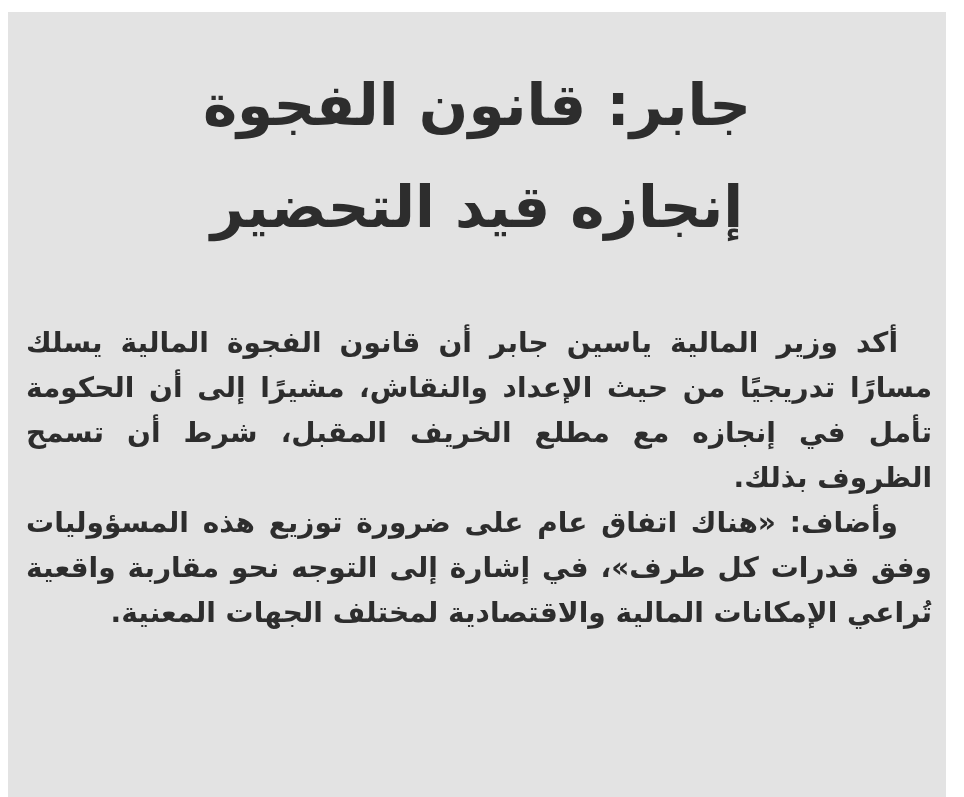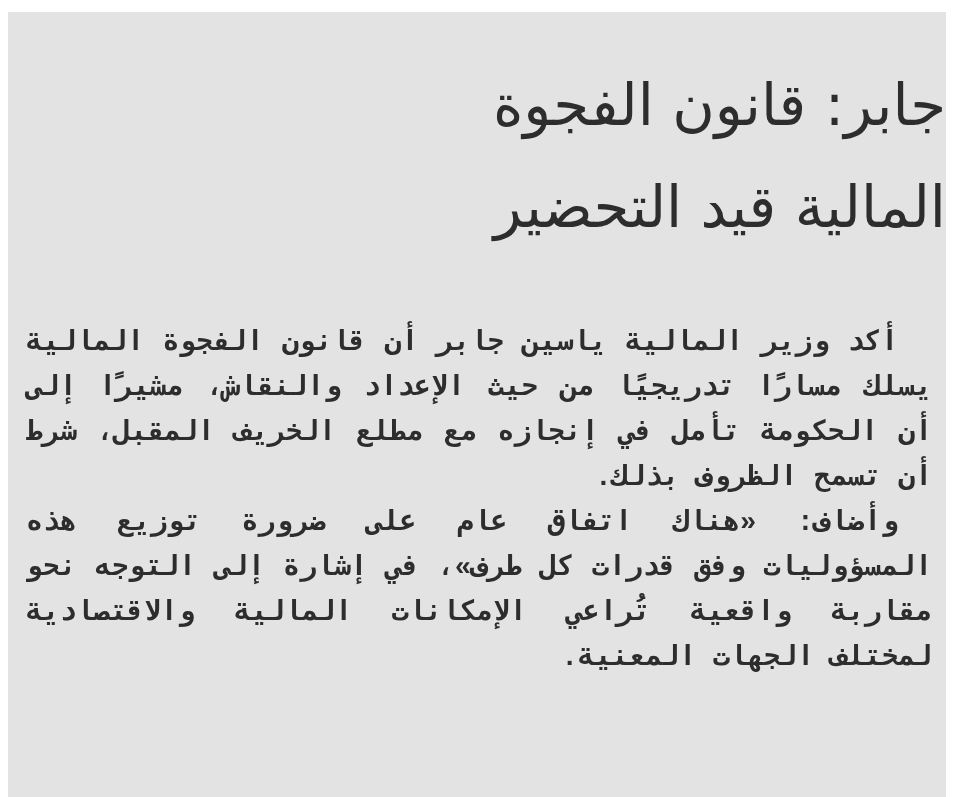--- a/index.html
+++ b/index.html
@@ -17,51 +17,50 @@
   .panel{
     position:absolute;
     left:8px; top:12px;
     width:938px; height:785px;
     background:var(--panel-bg);
     direction:rtl;
     color:var(--text);
   }
   .title{
     margin-top:42px;
-    text-align:right;
+    text-align:center;
     font-size:58px;
-    font-weight:400;
+    font-weight:700;
     line-height:102px;
     color:var(--text);
   }
   .title .title-line{
     display:block;
     white-space:nowrap;
   }
   .article-body{
     margin-top:62px;
     padding:0 14px 0 18px;
     font-size:28px;
     font-weight:700;
     line-height:45px;
     text-align:justify;
     text-justify:inter-word;
     color:var(--text);
   }
   .article-body p{
     text-indent:34px;
     margin:0;
-    font-family:Liberation Mono, monospace;
   }
 </style>
 </head>
 <body>
 
 <div class="panel">
   <h1 class="title">
     <span class="title-line">جابر: قانون الفجوة</span>
-    <span class="title-line">المالية قيد التحضير</span>
+    <span class="title-line">إنجازه قيد التحضير</span>
   </h1>
   <div class="article-body">
     <p>أكد وزير المالية ياسين جابر أن قانون الفجوة المالية يسلك مسارًا تدريجيًا من حيث الإعداد والنقاش، مشيرًا إلى أن الحكومة تأمل في إنجازه مع مطلع الخريف المقبل، شرط أن تسمح الظروف بذلك.</p>
     <p>وأضاف: «هناك اتفاق عام على ضرورة توزيع هذه المسؤوليات وفق قدرات كل طرف»، في إشارة إلى التوجه نحو مقاربة واقعية تُراعي الإمكانات المالية والاقتصادية لمختلف الجهات المعنية.</p>
   </div>
 </div>
 
 </body></html>

